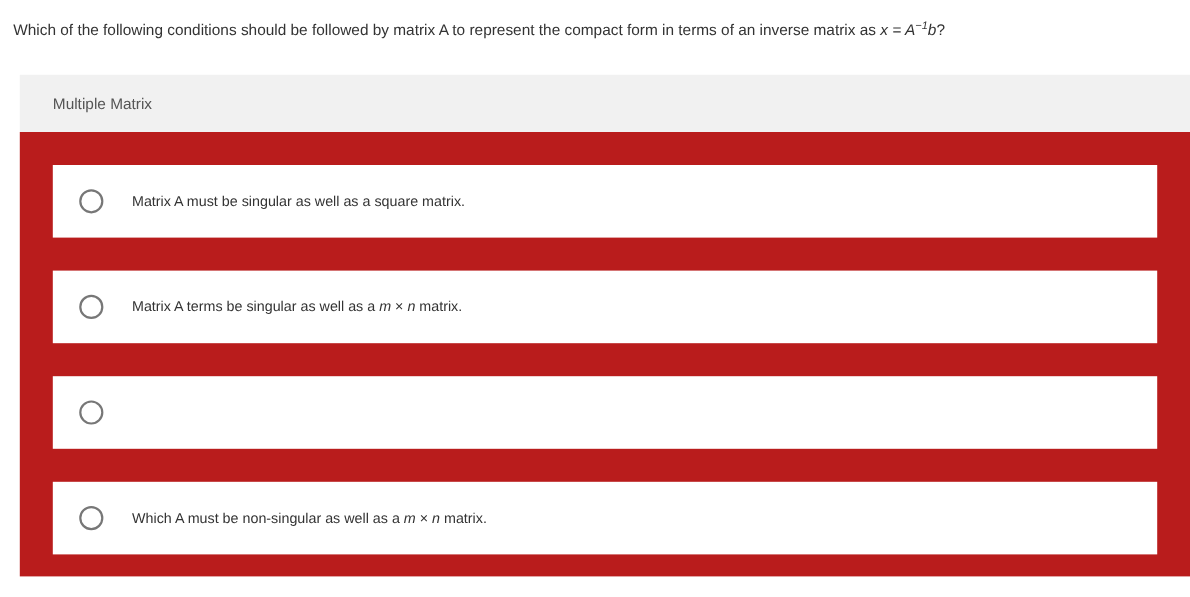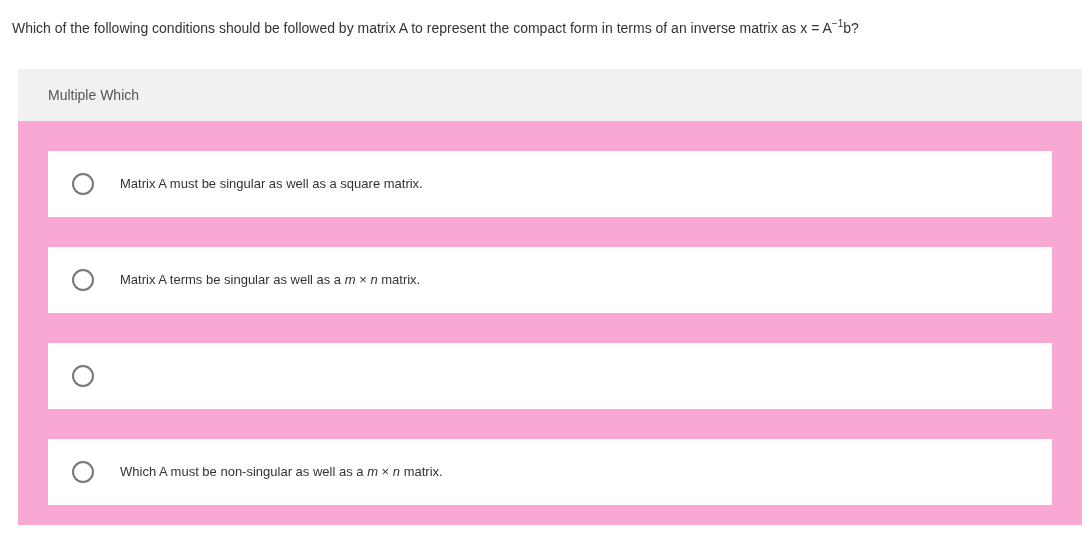--- a/index.html
+++ b/index.html
@@ -14,37 +14,38 @@
       width: 1082px;
       height: 543px;
     }
     .question-text {
       padding: 16px 12px 30px 12px;
       font-size: 14px;
       color: #333;
       line-height: 1.5;
     }
     .question-text .formula {
+      font-style: italic;
       margin-top: 34px;
     }
     .question-text .formula sup {
       font-size: 10px;
       vertical-align: super;
     }
     .mc-container {
       margin-left: 18px;
     }
     .mc-header {
       background-color: #f1f1f1;
       padding: 18px 30px;
       font-size: 14px;
       color: #555;
     }
     .options-area {
-      background-color: #f9a8d4;
+      background-color: #b91c1c;
       padding: 30px 30px 20px 30px;
       text-align: center;
     }
     .option {
       background-color: #ffffff;
       padding: 22px 24px;
       margin-bottom: 30px;
       display: flex;
       align-items: center;
       cursor: pointer;
@@ -69,21 +70,21 @@
     }
   </style>
 </head>
 <body>
 
 <div class="question-text">
   <span>Which of the following conditions should be followed by matrix A to represent the compact form in terms of an inverse matrix as </span><span class="formula"><span>x</span><span> = </span><span>A</span><sup>−1</sup><span>b</span></span><span>?</span>
 </div>
 
 <div class="mc-container">
-  <div class="mc-header">Multiple Which</div>
+  <div class="mc-header">Multiple Matrix</div>
   <div class="options-area">
 
     <div class="option">
       <div class="radio-circle"></div>
       <div class="option-text">Matrix A must be singular as well as a square matrix.</div>
     </div>
 
     <div class="option">
       <div class="radio-circle"></div>
       <div class="option-text">

